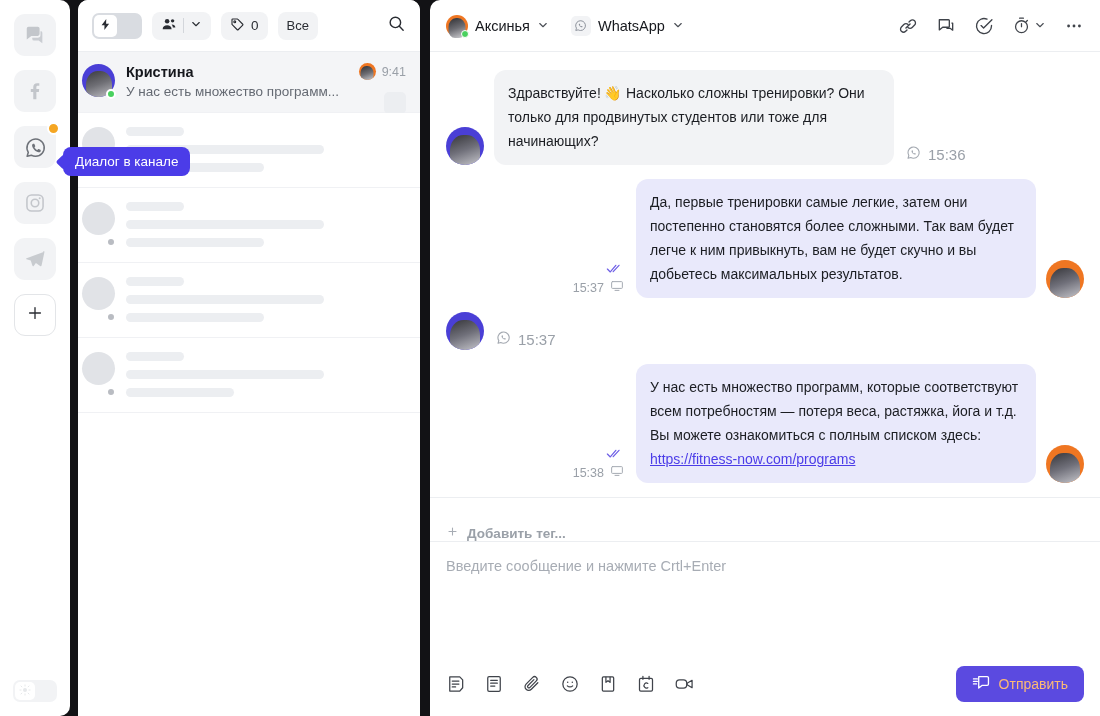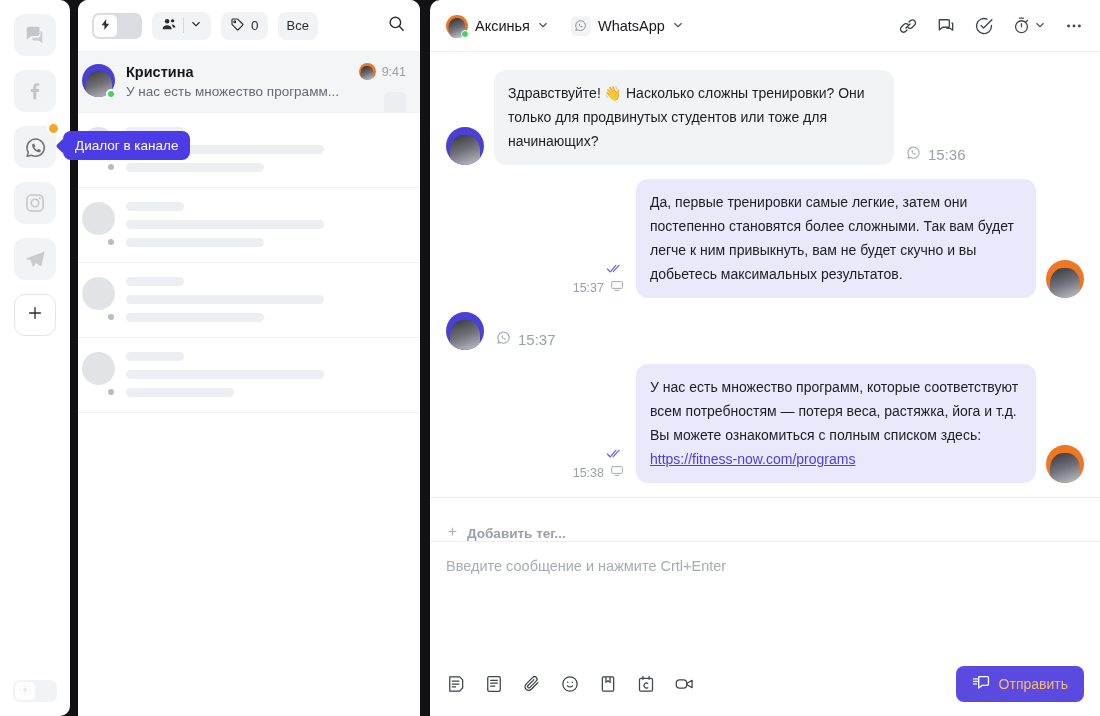--- a/index.html
+++ b/index.html
@@ -121,21 +121,21 @@
 
   .sk-line { background: #eceef1; border-radius: 5px; }
   .sk-av { width: 33px; height: 33px; border-radius: 50%; background: #e1e3e7; }
   .sk-dot {
     position: absolute; right: -1px; bottom: 0;
     width: 10px; height: 10px; border-radius: 50%;
     background: #b9bcc2; border: 2px solid #fff;
   }
 
   .tooltip {
-    position: absolute; left: 63px; top: 131px; height: 29px;
+    position: absolute; left: 63px; top: 147px; height: 29px;
     background: #4b3ce8; color: #fff; border-radius: 8px;
     display: flex; align-items: center; padding: 0 12px;
     font-size: 13.5px; white-space: nowrap; z-index: 40;
   }
   .tooltip:before {
     content: ""; position: absolute; left: -5px; top: 50%;
     transform: translateY(-50%) rotate(45deg);
     width: 11px; height: 11px; background: #4b3ce8; border-radius: 2px;
   }
 

